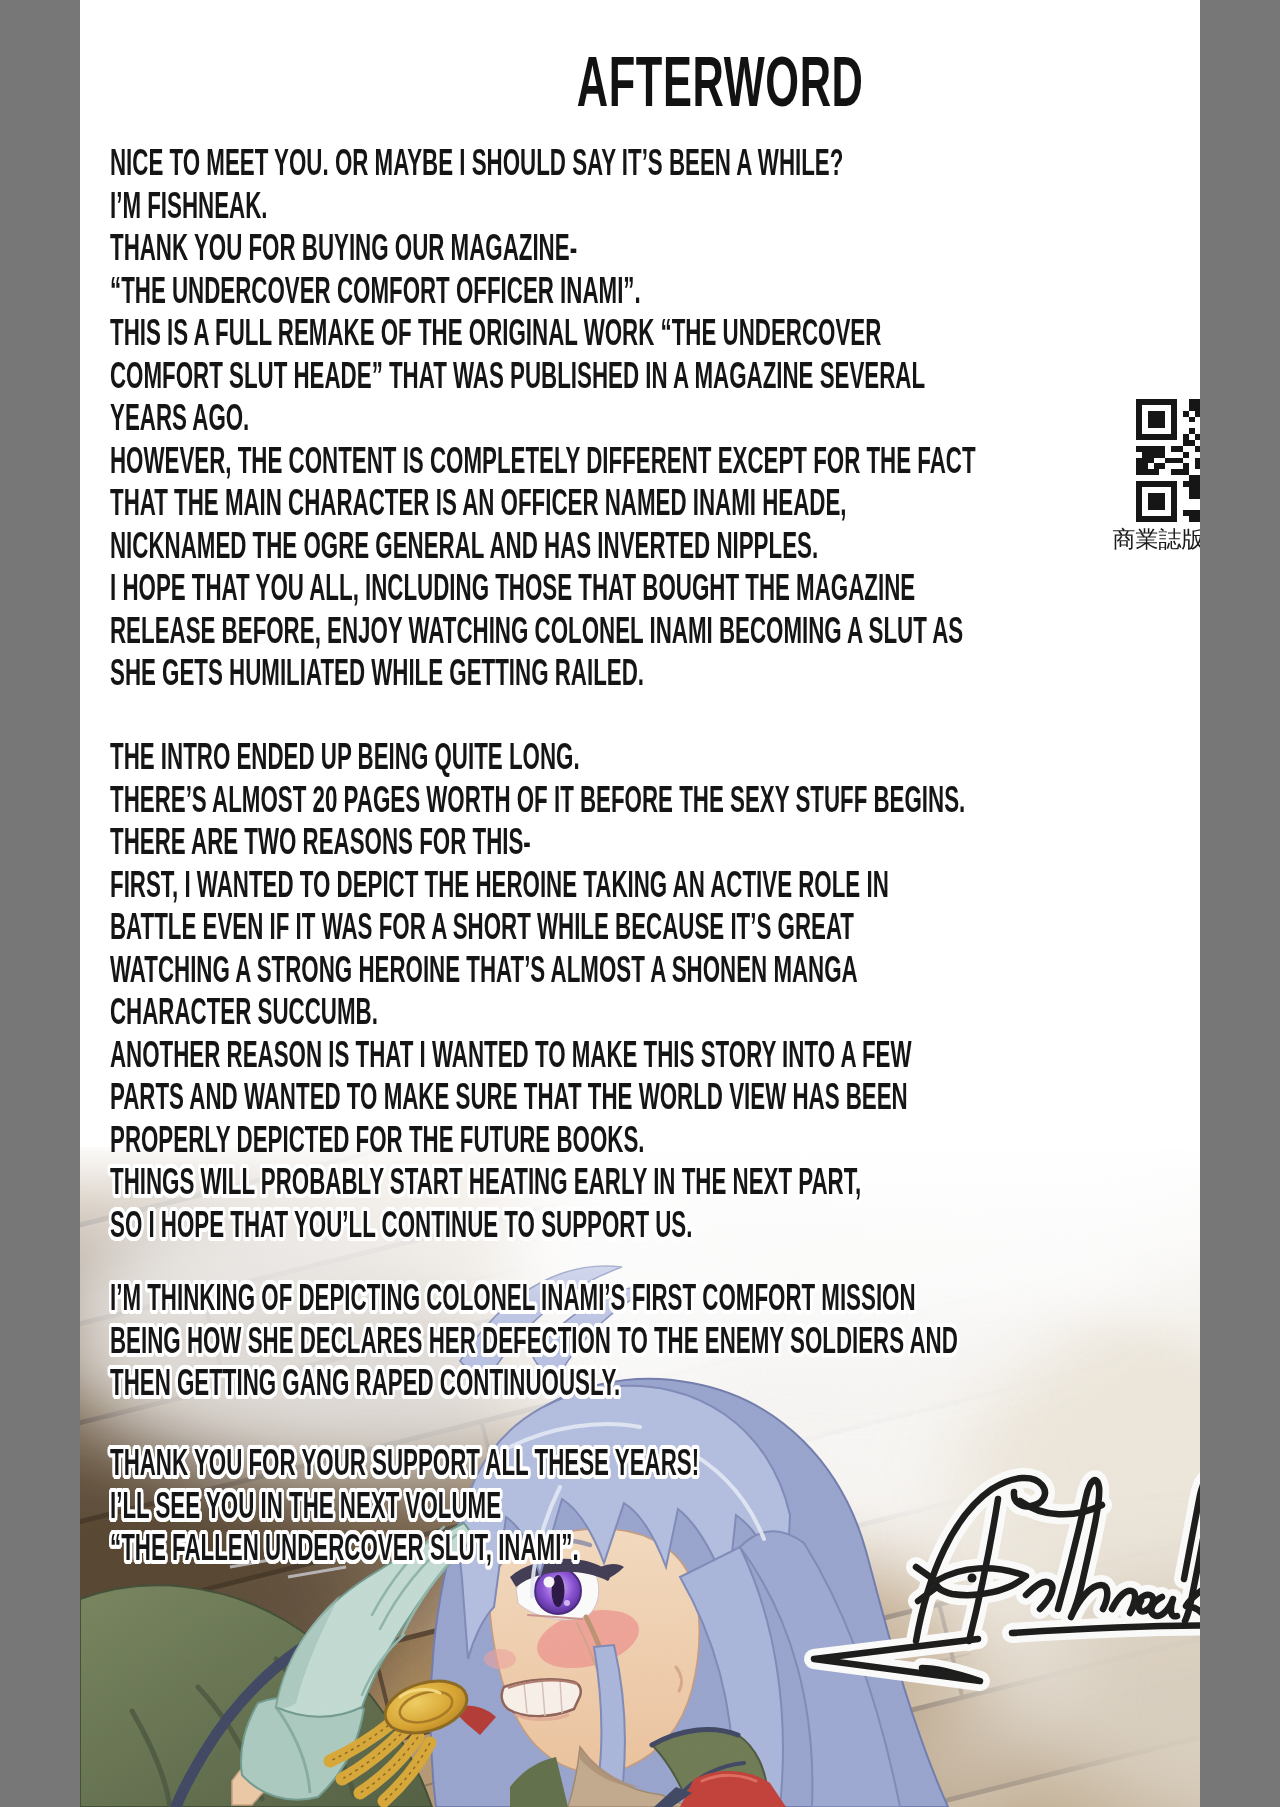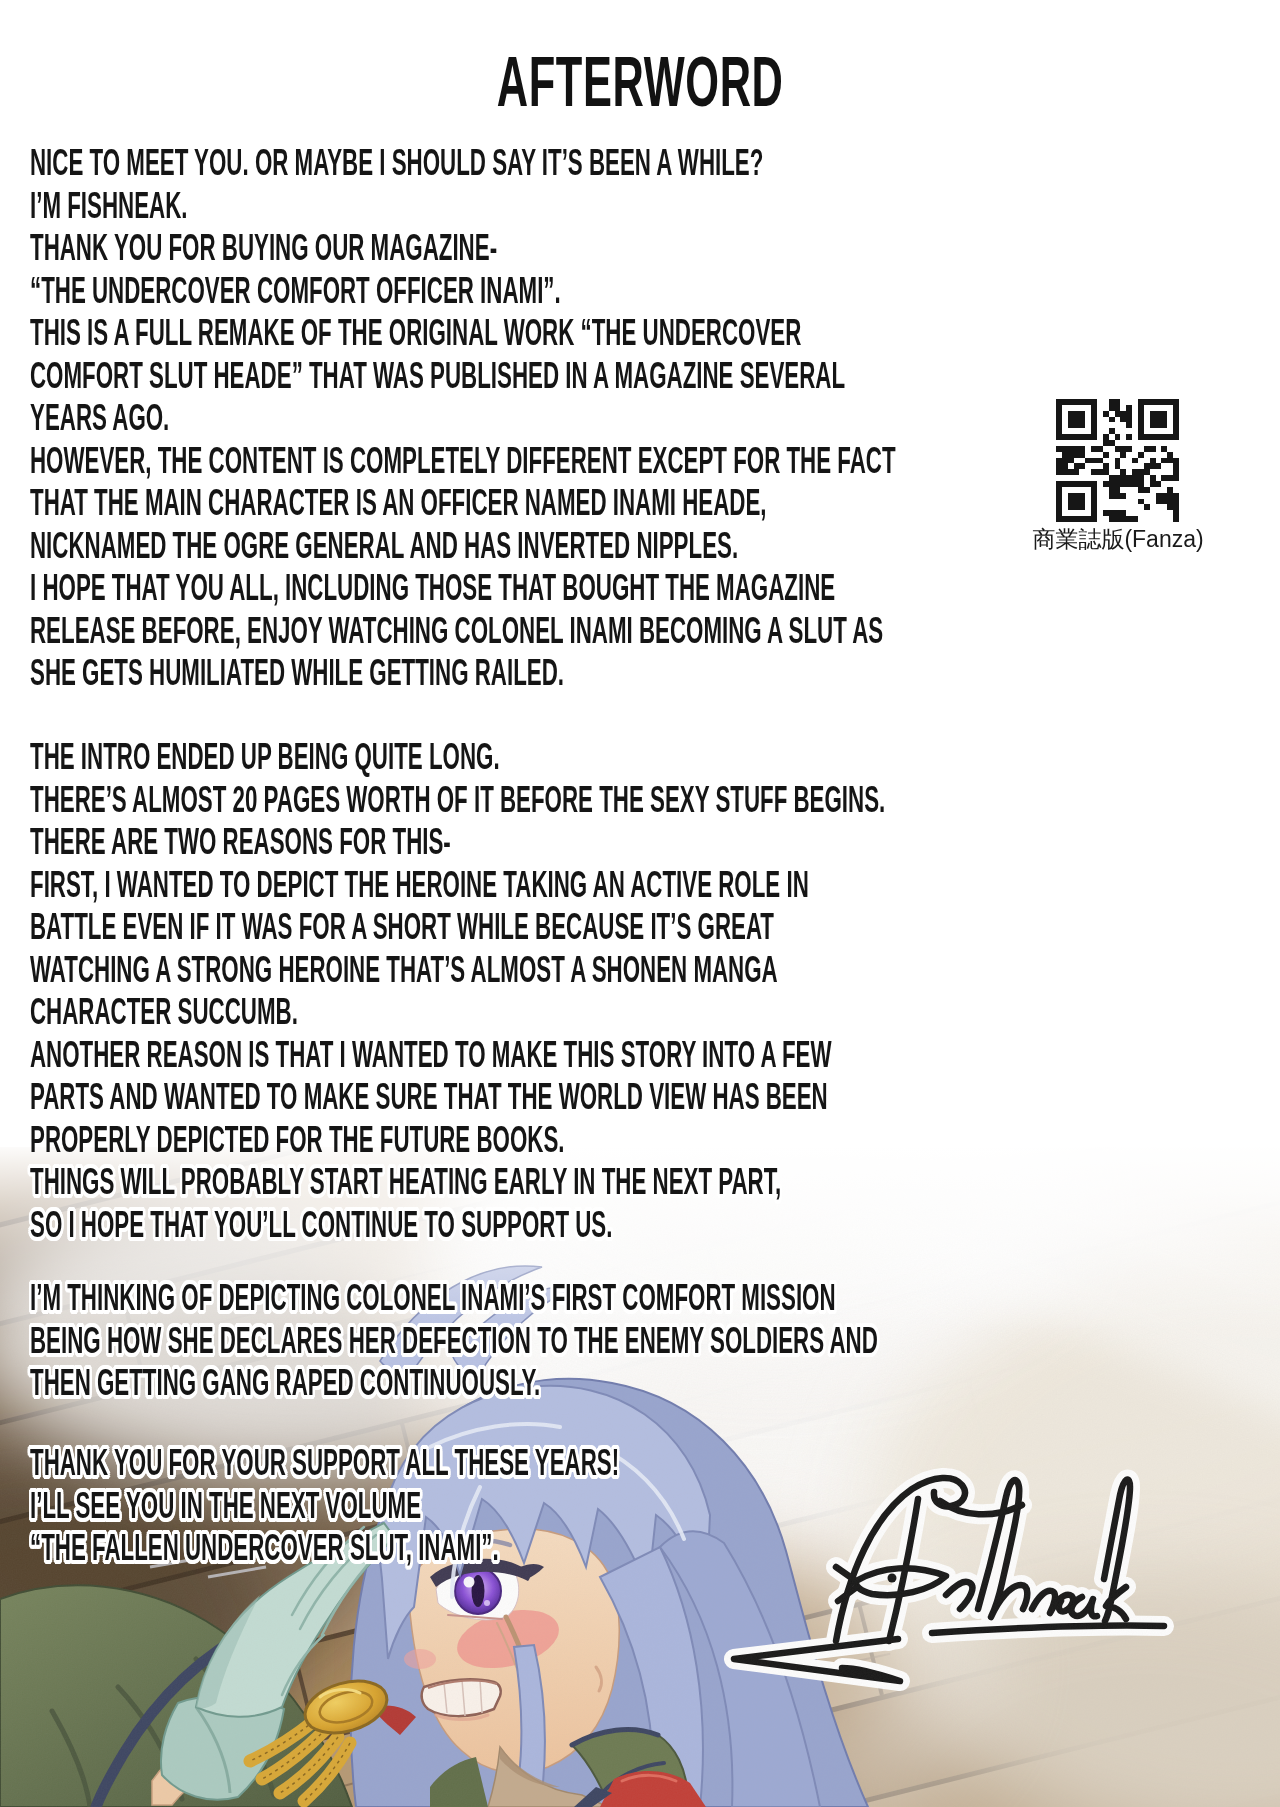--- a/index.html
+++ b/index.html
@@ -1,17 +1,17 @@
 <!DOCTYPE html>
 <html><head>
 <meta charset="utf-8">
 <style>
   html,body{margin:0;padding:0;background:#777;}
   .page{
-    position:relative;width:1280px;height:1807px;margin:0 auto;
+    position:relative;width:1120px;height:1807px;margin:0 auto;
     background:#ffffff;overflow:hidden;
     font-family:"Liberation Sans",sans-serif;color:#161616;
   }
   .title{
     position:absolute;top:44px;left:0;width:2065px;
     transform:scaleX(0.62);transform-origin:0 0;
     font-size:70px;font-weight:700;line-height:1.1;text-align:center;
     letter-spacing:1px;color:#121212;
   }
   .para{

